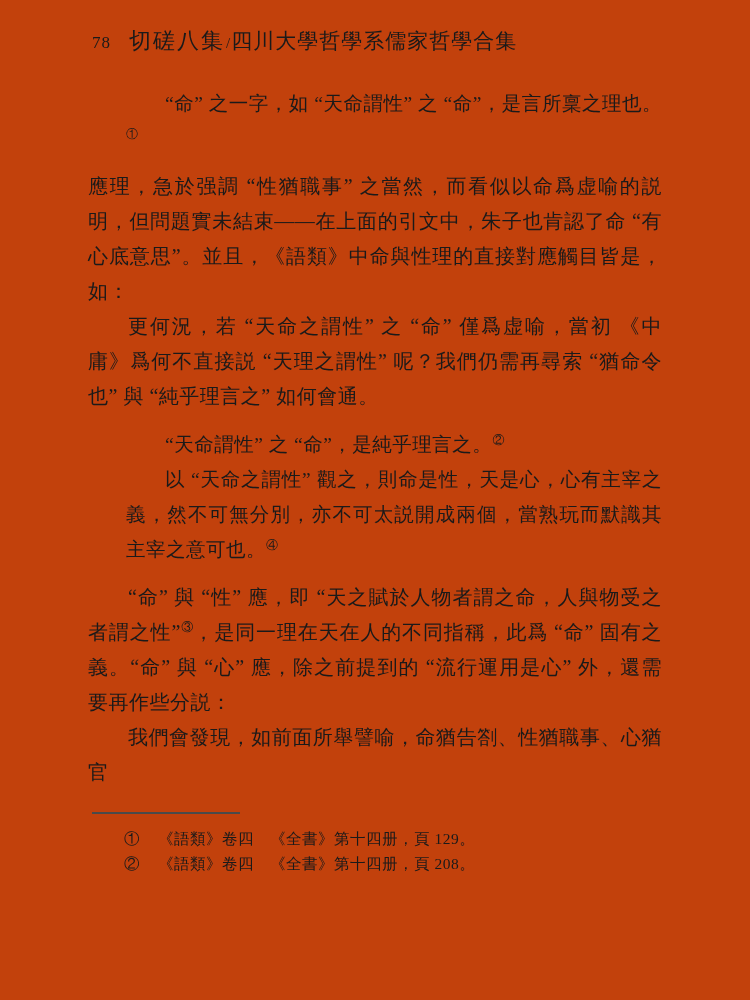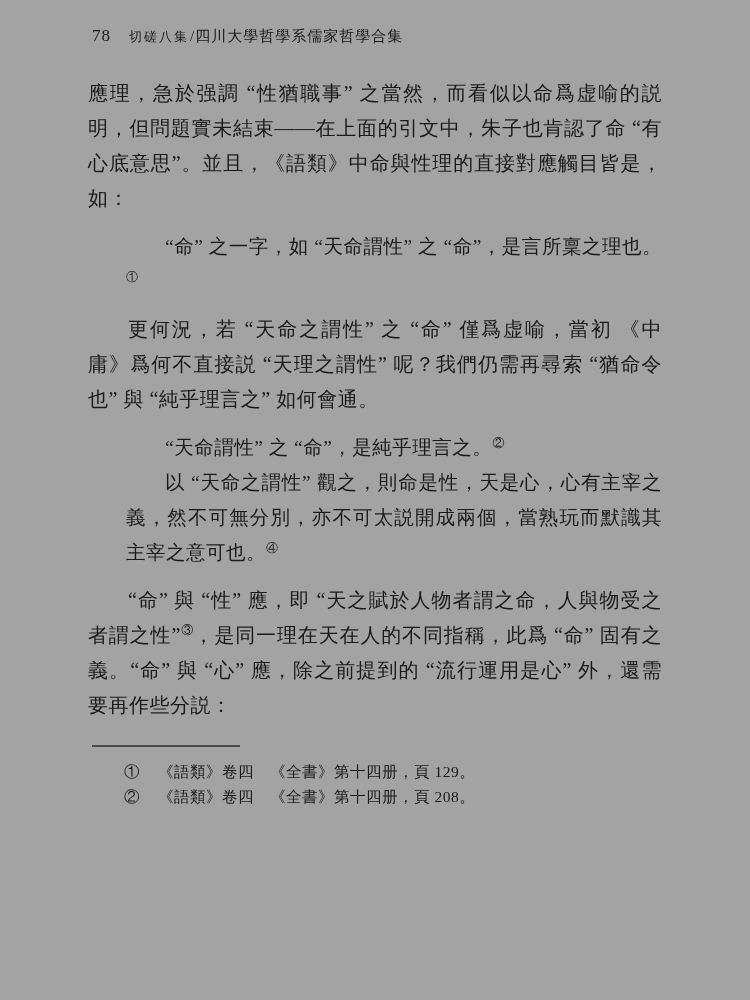--- a/index.html
+++ b/index.html
@@ -6,48 +6,48 @@
     margin: 0;
     padding: 0;
     background: #fdfdfb;
   }
   .page {
     position: relative;
     width: 750px;
     height: 1000px;
     box-sizing: border-box;
     padding: 26px 88px 0 88px;
-    background: #a3a3a3;
+    background: #c2410c;
     overflow: hidden;
     font-family: "Liberation Serif", "DejaVu Serif", serif;
     color: #1a1a1a;
   }
   
   .header {
     display: flex;
     align-items: baseline;
     margin-bottom: 30px;
     padding-left: 4px;
     white-space: nowrap;
   }
   .page-number {
     font-size: 17px;
     letter-spacing: 1px;
     margin-right: 18px;
   }
   .book-title {
-    font-size: 13px;
+    font-size: 22px;
     letter-spacing: 2px;
   }
   .subtitle-sep {
     font-size: 15px;
     margin: 0 1px;
   }
   .subtitle {
-    font-size: 15px;
+    font-size: 21px;
     letter-spacing: 1px;
   }
   
   .body-text .block {
     font-size: 20px;
     line-height: 35px;
     text-align: justify;
     letter-spacing: 0.5px;
   }
   .body-text .indent {
@@ -97,26 +97,27 @@
 <div class="page">
 
   <div class="header">
     <span class="page-number">78</span>
     <span class="book-title">切磋八集</span>
     <span class="subtitle-sep">/</span>
     <span class="subtitle">四川大學哲學系儒家哲學合集</span>
   </div>
 
   <div class="body-text">
+      <div class="block quote indent">“命” 之一字，如 “天命謂性” 之 “命”，是言所稟之理也。<sup>①</sup></div>
       <div class="block paragraph">應理，急於强調 “性猶職事” 之當然，而看似以命爲虚喻的説明，但問題實未結束——在上面的引文中，朱子也肯認了命 “有心底意思”。並且，《語類》中命與性理的直接對應觸目皆是，如：</div>
-      <div class="block quote indent">“命” 之一字，如 “天命謂性” 之 “命”，是言所稟之理也。<sup>①</sup></div>
       <div class="block paragraph indent">更何況，若 “天命之謂性” 之 “命” 僅爲虚喻，當初 《中庸》爲何不直接説 “天理之謂性” 呢？我們仍需再尋索 “猶命令也” 與 “純乎理言之” 如何會通。</div>
       <div class="block quote indent">“天命謂性” 之 “命”，是純乎理言之。<sup>②</sup></div>
       <div class="block quote indent">以 “天命之謂性” 觀之，則命是性，天是心，心有主宰之義，然不可無分別，亦不可太説開成兩個，當熟玩而默識其主宰之意可也。<sup>④</sup></div>
       <div class="block paragraph indent">“命” 與 “性” 應，即 “天之賦於人物者謂之命，人與物受之者謂之性”<sup>③</sup>，是同一理在天在人的不同指稱，此爲 “命” 固有之義。“命” 與 “心” 應，除之前提到的 “流行運用是心” 外，還需要再作些分説：</div>
+      <div class="block paragraph indent">我們會發現，如前面所舉譬喻，命猶告劄、性猶職事、心猶官</div>
     </div>
 
   <div class="footnote-rule"></div>
 
   <div class="footnotes">
       <div class="footnote">
         <span class="fn-marker">①</span>
         <span class="fn-text">《語類》卷四　《全書》第十四册，頁 129。</span>
       </div>
       <div class="footnote">

